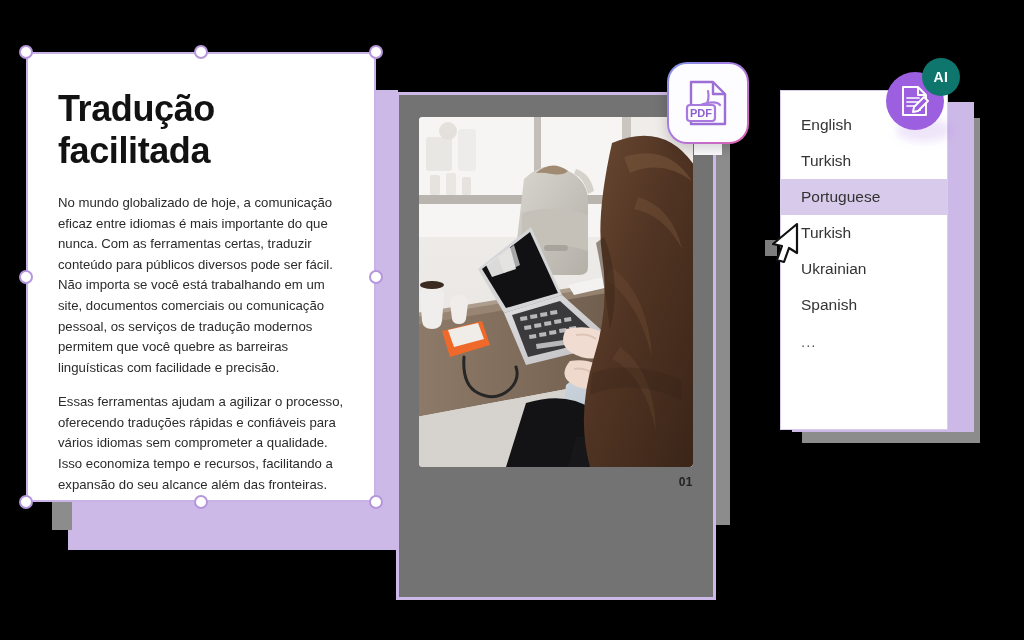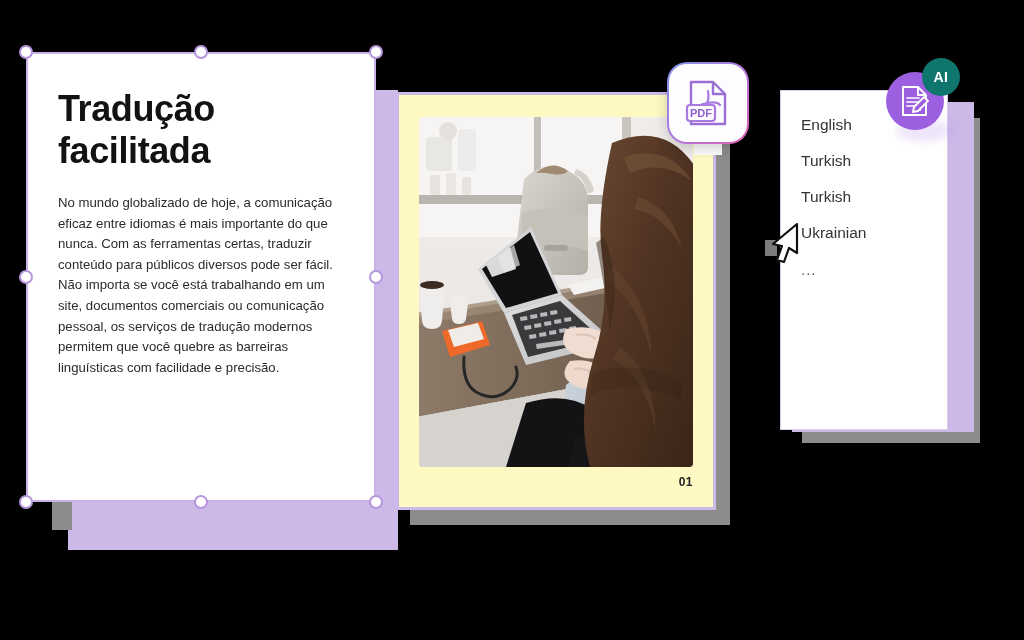--- a/index.html
+++ b/index.html
@@ -67,22 +67,22 @@
   }
 
   
   #mid-card-group { position: absolute; left: 396px; top: 92px; width: 340px; height: 430px; }
   #mid-gray {
     left: 14px; top: 18px; width: 320px; height: 415px;
     background: #8c8c8c;
   }
   #mid-card {
     position: absolute;
-    left: 0; top: 0; width: 320px; height: 418px;
-    background: #fef9c3;
+    left: 0; top: 0; width: 320px; height: 508px;
+    background: #737373;
     border: 3px solid #cdb9e8;
     padding: 22px 20px 10px 20px;
   }
   #photo {
     position: relative;
     width: 100%; height: 350px;
     border-radius: 4px;
     overflow: hidden;
     background: #d9d5d2;
   }
@@ -199,20 +199,21 @@
 
 <div id="stage">
 
   <div id="left-card-group">
     <div id="left-lav" class="lav-backdrop"></div>
     <div id="left-gray" class="gray-shadow"></div>
 
     <div id="left-card">
       <div id="left-title">Tradução facilitada</div>
       <div class="body-para">No mundo globalizado de hoje, a comunicação eficaz entre idiomas é mais importante do que nunca. Com as ferramentas certas, traduzir conteúdo para públicos diversos pode ser fácil. Não importa se você está trabalhando em um site, documentos comerciais ou comunicação pessoal, os serviços de tradução modernos permitem que você quebre as barreiras linguísticas com facilidade e precisão.</div>
+      <div class="body-para">Essas ferramentas ajudam a agilizar o processo, oferecendo traduções rápidas e confiáveis para vários idiomas sem comprometer a qualidade. Isso economiza tempo e recursos, facilitando a expansão do seu alcance além das fronteiras.</div>
     </div>
 
     <div class="handle" style="left:19px;  top:15px;"></div>
     <div class="handle" style="left:194px; top:15px;"></div>
     <div class="handle" style="left:369px; top:15px;"></div>
     <div class="handle" style="left:19px;  top:240px;"></div>
     <div class="handle" style="left:369px; top:240px;"></div>
     <div class="handle" style="left:19px;  top:465px;"></div>
     <div class="handle" style="left:194px; top:465px;"></div>
     <div class="handle" style="left:369px; top:465px;"></div>
@@ -357,22 +358,24 @@
       </svg>
     </div>
   </div>
 
   <div id="dd-group">
     <div id="dd-gray" class="gray-shadow"></div>
     <div id="dd-lav" class="lav-backdrop"></div>
     <div id="dd-panel">
       <div class="dd-item">English</div>
       <div class="dd-item">Turkish</div>
+      <div class="dd-item selected">Portuguese</div>
       <div class="dd-item">Turkish</div>
       <div class="dd-item">Ukrainian</div>
+      <div class="dd-item">Spanish</div>
       <div class="dd-item ellipsis">...</div>
     </div>
   </div>
 
   <div id="cursor-nub"></div>
   <div id="cursor">
     <svg width="32" height="42" viewBox="0 0 32 42" aria-hidden="true">
       <path d="M27 2 L3 22 L12 24 L7 38 L14 40 L19 26 L27 31 Z" fill="#ffffff" stroke="#111111" stroke-width="2.2" stroke-linejoin="round"></path>
     </svg>
   </div>

